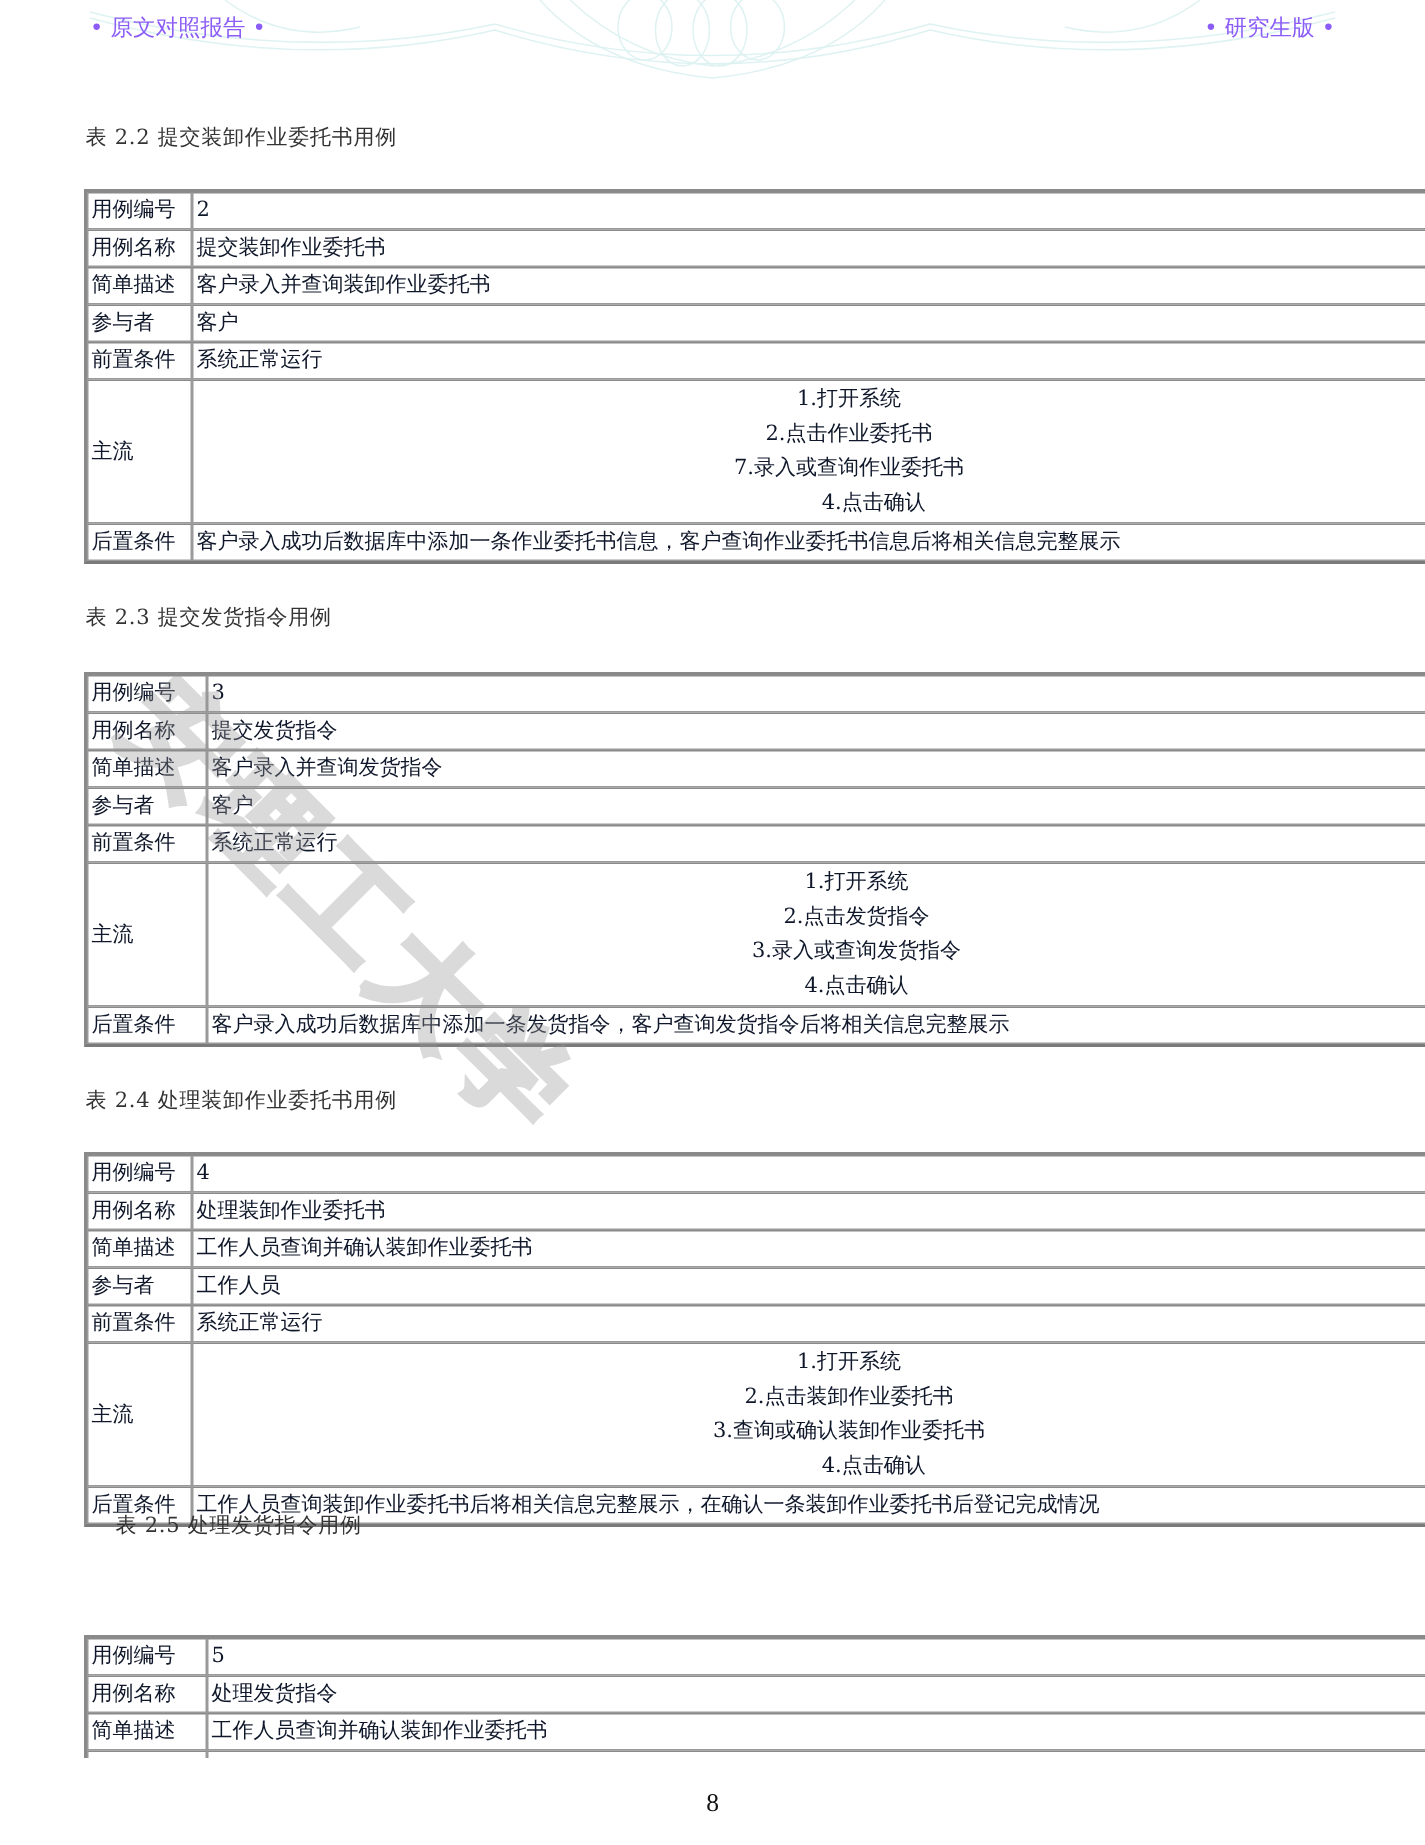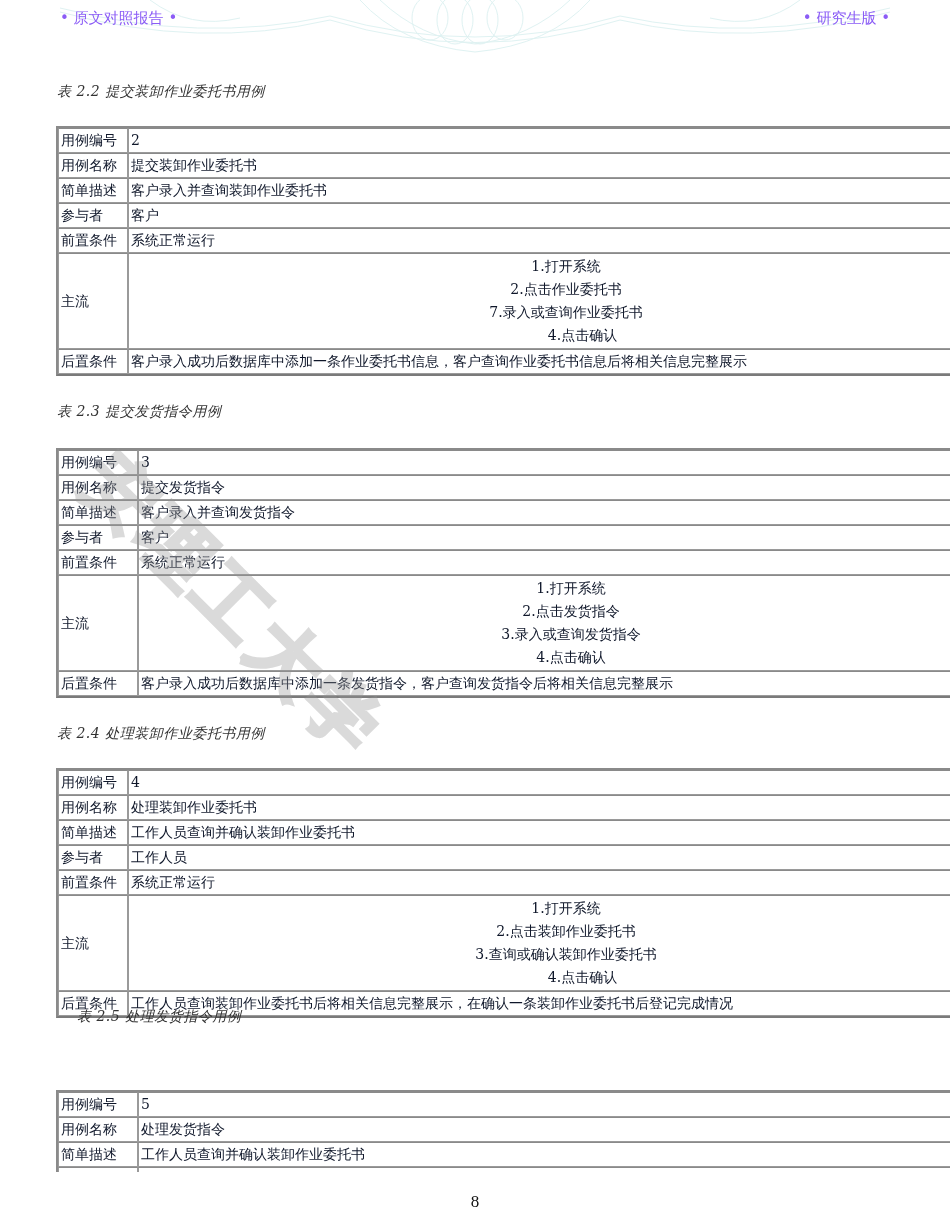--- a/index.html
+++ b/index.html
@@ -5,21 +5,21 @@
     html, body { margin: 0; padding: 0; }
     body {
       width: 950px; height: 1230px; position: relative; overflow: hidden;
       background: #ffffff; color: #222;
       font-family: "DejaVu Serif", "Liberation Serif", serif;
     }
     .guilloche { position: absolute; left: 0; top: 0; width: 950px; height: 60px; pointer-events: none; }
     .hdr { position: absolute; top: 9px; font-size: 15px; color: #8b5cf6; font-family: "DejaVu Sans", "Liberation Sans", sans-serif; }
     .hdr.left { left: 60px; }
     .hdr.right { right: 60px; margin-left: 34px; }
-    .caption { position: absolute; left: 57px; font-size: 14px; color: #333; letter-spacing: 0.5px; font-style: italic; }
+    .caption { position: absolute; left: 57px; font-size: 14px; color: #333; letter-spacing: 0.5px; }
     table.uc {
       position: absolute; left: 56px; width: 950px;
       border-collapse: separate; border-spacing: 0;
       border: 2px solid #8a8a8a; border-right-color: #7a7a7a; border-bottom-color: #7a7a7a;
       font-size: 14px; color: #0f172a; background: transparent;
     }
     table.uc td {
       border: 1px solid #9a9a9a; border-top-color: #8a8a8a;
       padding: 0 2px; height: 23px; line-height: 23px; vertical-align: middle; white-space: nowrap;
     }

